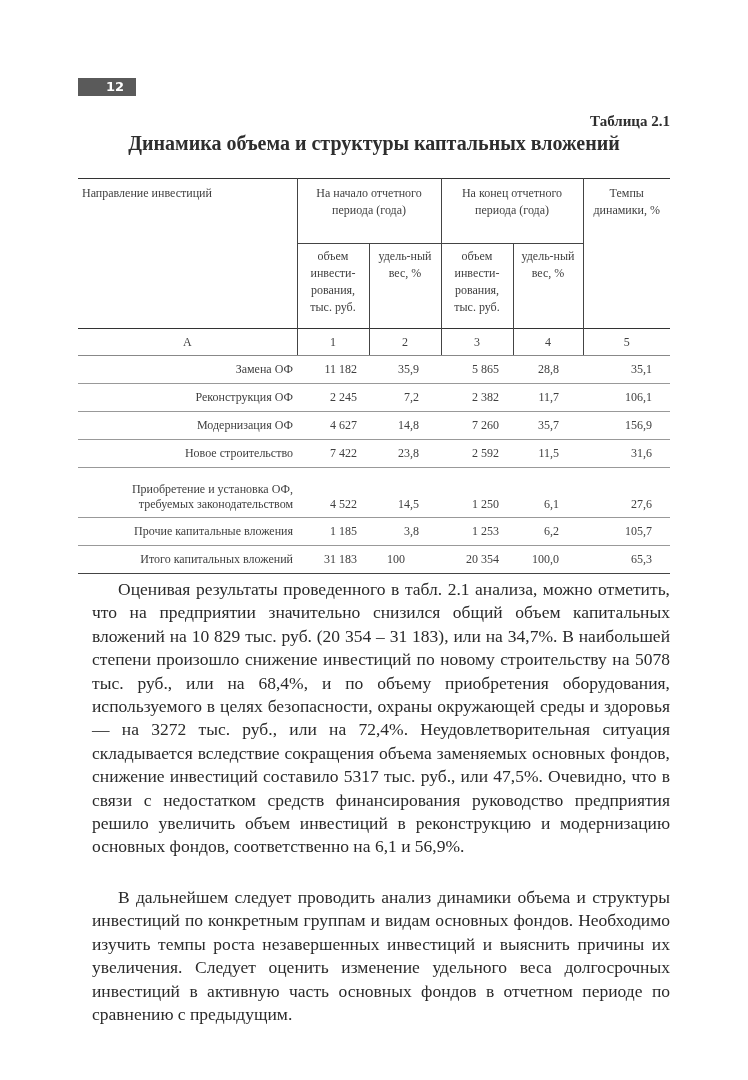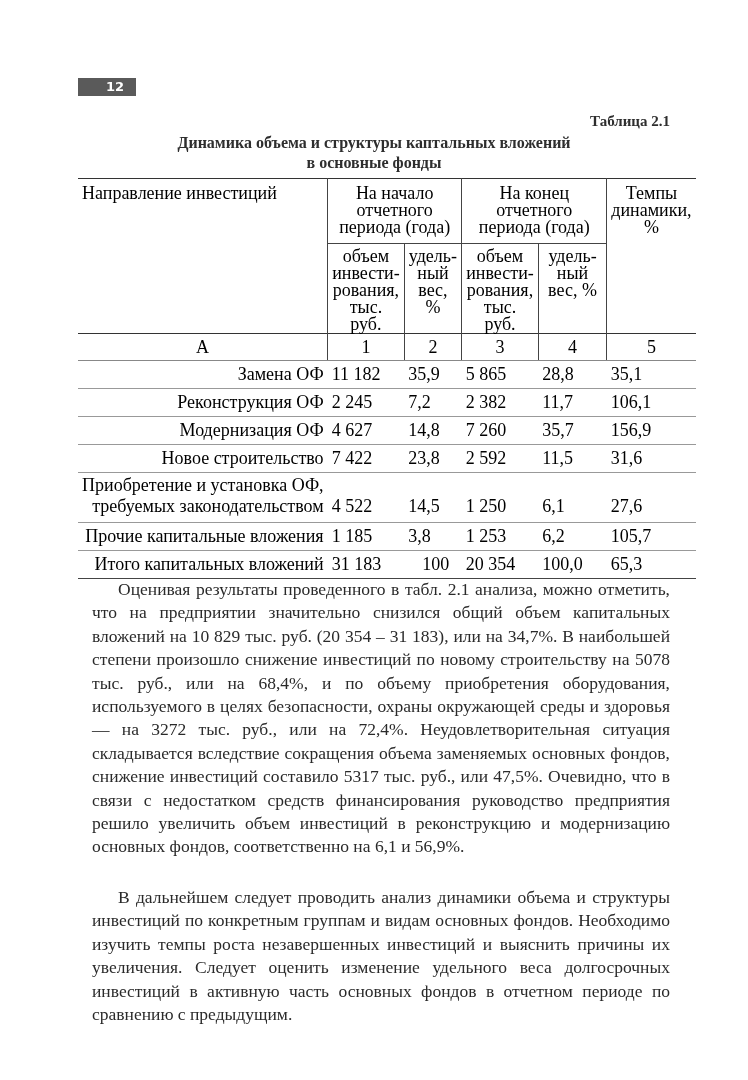--- a/index.html
+++ b/index.html
@@ -15,41 +15,41 @@
       position: absolute; left: 98px; top: 1px; font-family: "DejaVu Sans", sans-serif;
       font-size: 11.5px; font-weight: bold; letter-spacing: 0.2px; color: #2e2e2e; white-space: nowrap;
     }
 
     .table-label {
       position: absolute; top: 113px; right: 78px; font-family: "Liberation Serif", serif;
       font-size: 15px; font-weight: bold; color: #2e2e2e;
     }
     .table-caption {
       position: absolute; top: 133px; left: 78px; width: 592px; text-align: center;
-      font-family: "Liberation Serif", serif; font-size: 16px; font-weight: bold; line-height: 20px; color: #2e2e2e;
+      font-family: "Liberation Serif", serif; font-size: 20px; font-weight: bold; line-height: 20px; color: #2e2e2e;
     }
 
     table.data {
       position: absolute; top: 178px; left: 78px; width: 592px; border-collapse: collapse;
-      font-family: "Liberation Serif", serif; font-size: 18px; color: #000000;
+      font-family: "Liberation Serif", serif; font-size: 12px; color: #404040;
     }
     table.data th, table.data td { padding: 0 4px; }
     table.data thead th { font-weight: normal; vertical-align: top; line-height: 17px; }
     .top-rule { border-top: 1.5px solid #333; }
     .hdr-dir { text-align: left; padding-left: 4px !important; padding-top: 6px !important; border-right: 1px solid #444; }
     .hdr-group { text-align: center; padding-top: 6px !important; height: 58px; border-right: 1px solid #444; border-bottom: 1px solid #444; }
     .hdr-rate { text-align: center; padding-top: 6px !important; }
     .hdr-sub { text-align: center; padding-top: 4px !important; height: 80px; border-right: 1px solid #444; }
     .num-row td { text-align: center; height: 26px; border-top: 1.5px solid #333; border-right: 1px solid #444; border-bottom: 1px solid #888; }
     .num-row td:last-child { border-right: none; }
     .body-row td { height: 27px; border-bottom: 1px solid #999; }
     .body-row.tall td { height: 44px; vertical-align: bottom; padding-bottom: 5px; }
     .body-row.last td { border-bottom: 1.5px solid #444; }
     .c-name { text-align: right; white-space: nowrap; }
-    .c-num { }
+    .c-num { text-align: right; }
     .c1 { padding-right: 12px !important; }
     .c2 { padding-right: 22px !important; }
     .c3 { padding-right: 14px !important; }
     .c4 { padding-right: 24px !important; }
     .c5 { padding-right: 18px !important; }
     .ital100 { text-align: left !important; padding-left: 18px !important; }
 
     .body-text {
       position: absolute; left: 92px; width: 578px; font-family: "Liberation Serif", serif;
       font-size: 17.5px; line-height: 23.4px; color: #2a2a2a; text-align: justify; text-indent: 26px; margin: 0;
@@ -60,21 +60,20 @@
 </head>
 <body>
 
 <div class="running-head">
   <div class="page-num">12</div>
 </div>
 
 <div class="table-label">Таблица 2.1</div>
 <div class="table-caption">
   <div>Динамика объема и структуры каптальных вложений</div>
-  <div>в основные фонды</div>
 </div>
 
 <table class="data">
   <colgroup>
     <col style="width:219px">
       <col style="width:72px">
       <col style="width:72px">
       <col style="width:72px">
       <col style="width:70px">
       <col style="width:87px">

